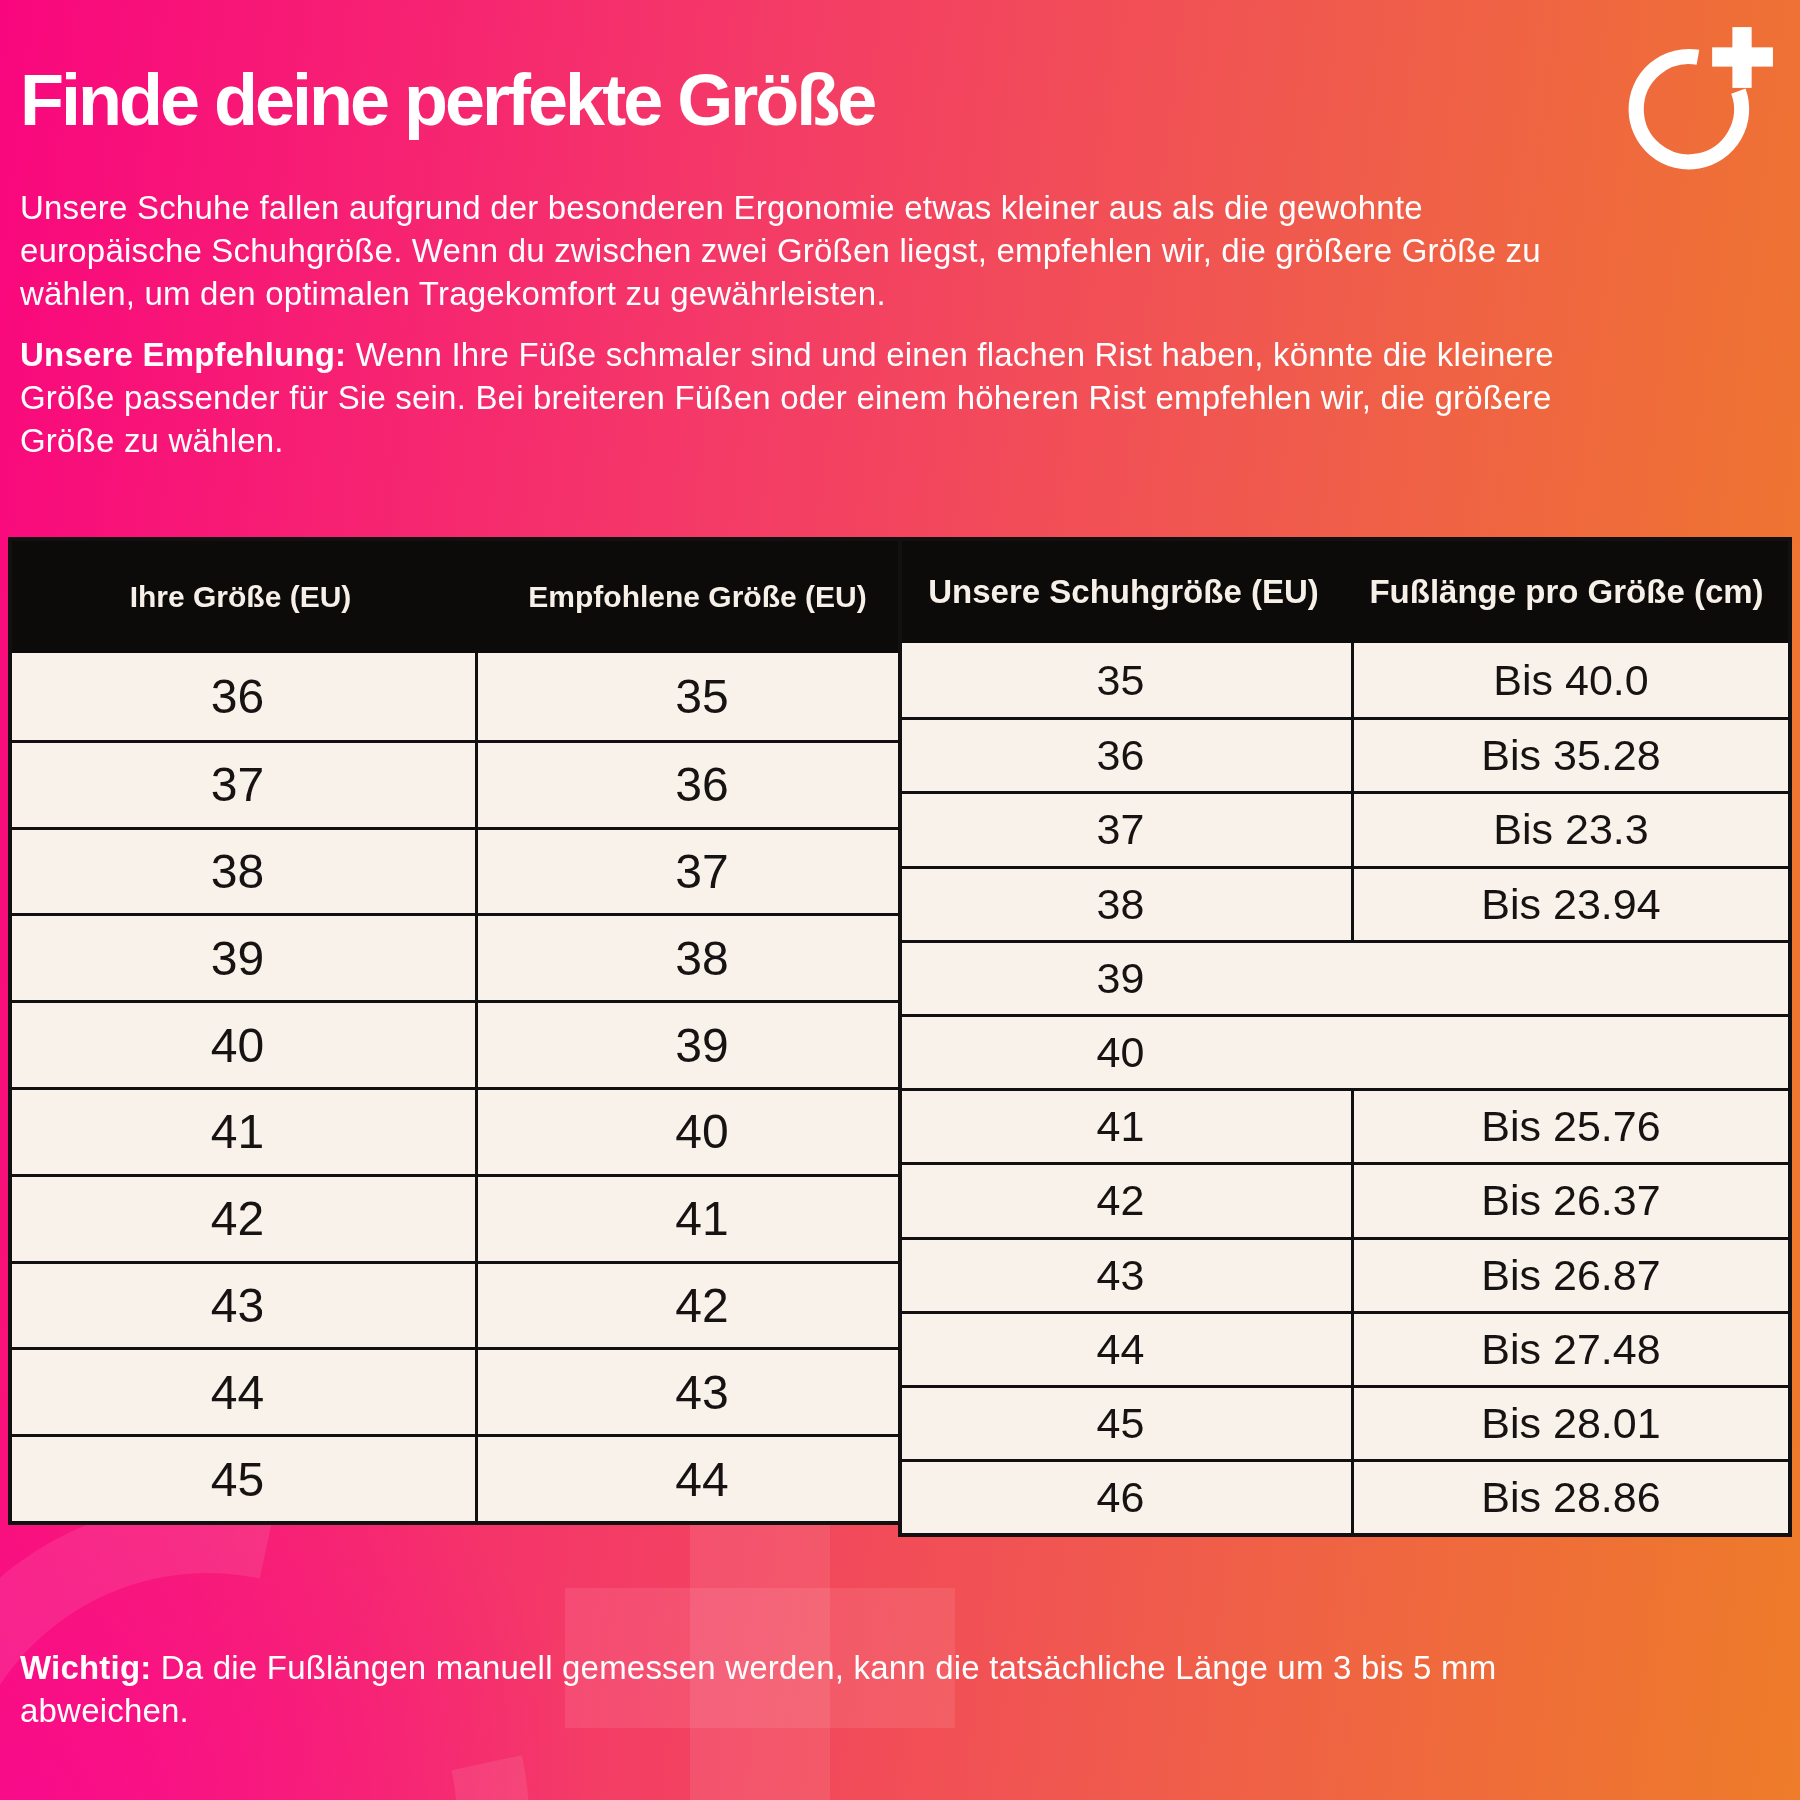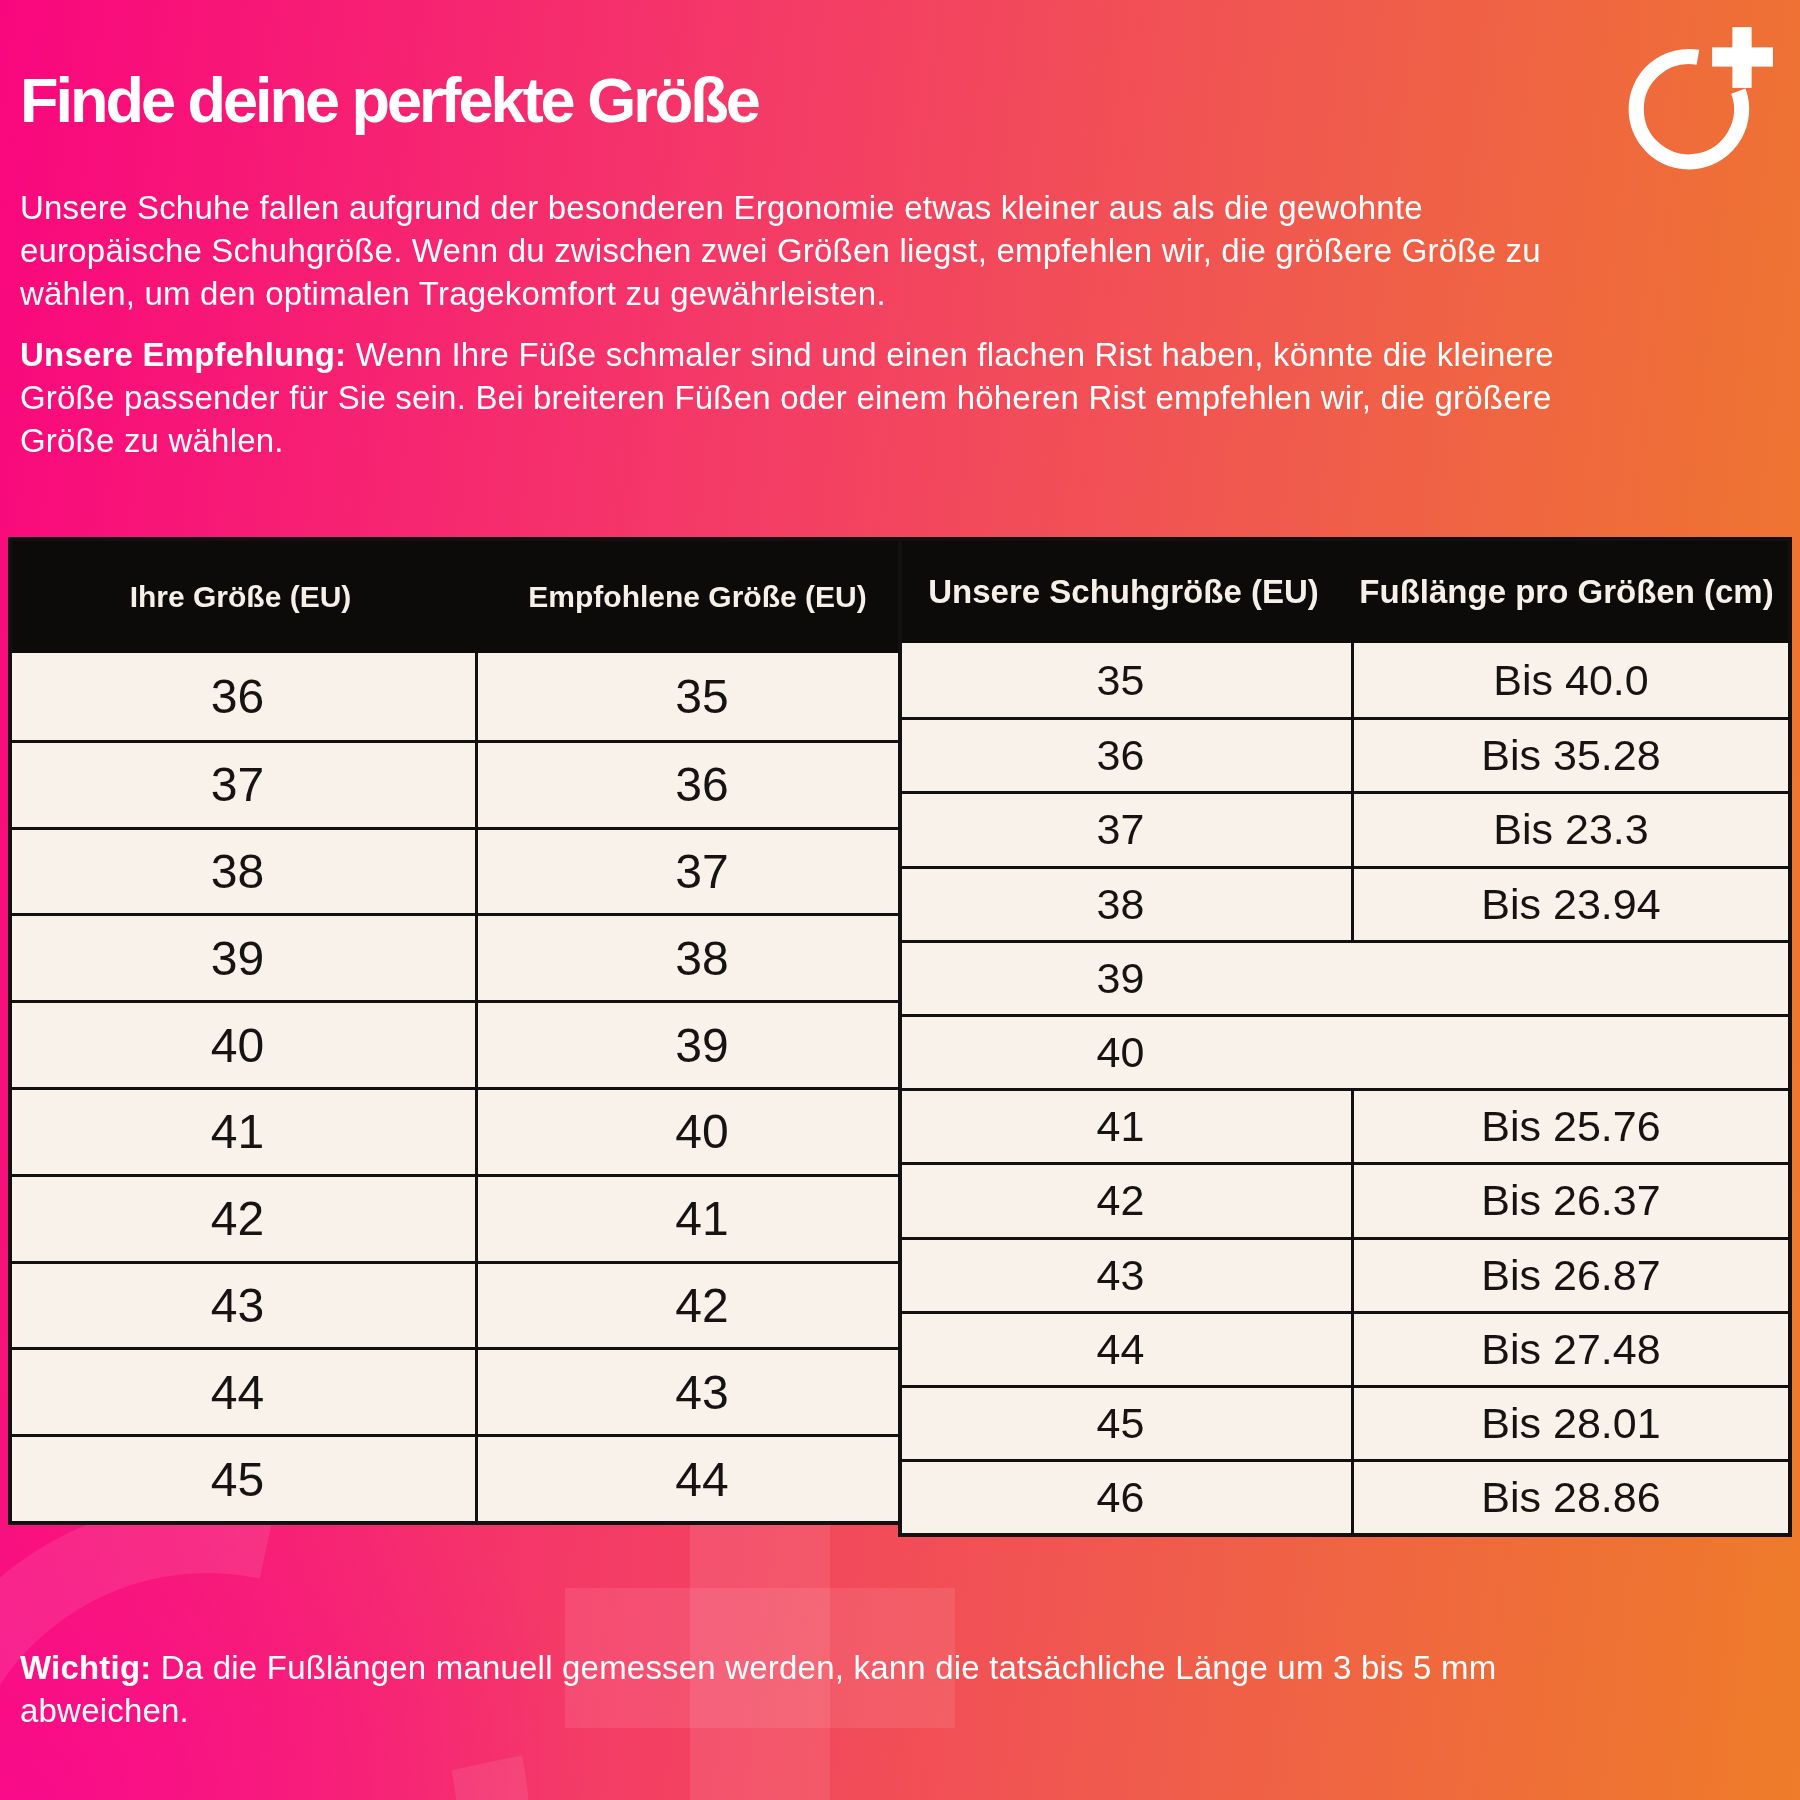--- a/index.html
+++ b/index.html
@@ -23,21 +23,21 @@
   .page{
     position:relative;width:1800px;height:1800px;overflow:hidden;
     background:
       radial-gradient(900px 700px at 2% 100%, rgba(250,8,144,.75), rgba(250,8,144,0) 62%),
       linear-gradient(97deg, var(--gradient-start) 0%, var(--gradient-mid1) 38%, var(--gradient-mid2) 66%, var(--gradient-end) 100%);
   }
   .watermark{position:absolute;left:0;top:0;pointer-events:none;}
   .logo{position:absolute;top:20px;right:22px;width:152px;height:152px;}
   .title{
     position:absolute;left:20px;top:30px;width:1400px;
-    font-size:63px;line-height:140px;font-weight:700;letter-spacing:-3px;
+    font-size:72px;line-height:140px;font-weight:700;letter-spacing:-3px;
     color:var(--text);
   }
   .para{
     position:absolute;left:20px;width:1565px;
     font-size:33px;line-height:43px;color:var(--text);letter-spacing:.2px;
   }
   .para strong{font-weight:700;}
   .intro{top:186px;}
   .recommendation{top:333px;}
   .note{top:1646px;}
@@ -137,21 +137,21 @@
         <div class="tr">
           <div class="td">45</div>
           <div class="td">44</div>
         </div>
       </div>
   </div>
 
   <div class="sizetable right-table">
     <div class="thead">
       <div class="th">Unsere Schuhgröße (EU)</div>
-      <div class="th">Fußlänge pro Größen (cm)</div>
+      <div class="th">Fußlänge pro Größe (cm)</div>
     </div>
     <div class="tbody">
         <div class="tr">
           <div class="td">35</div>
           <div class="td">Bis 40.0</div>
         </div>
         <div class="tr">
           <div class="td">36</div>
           <div class="td">Bis 35.28</div>
         </div>

